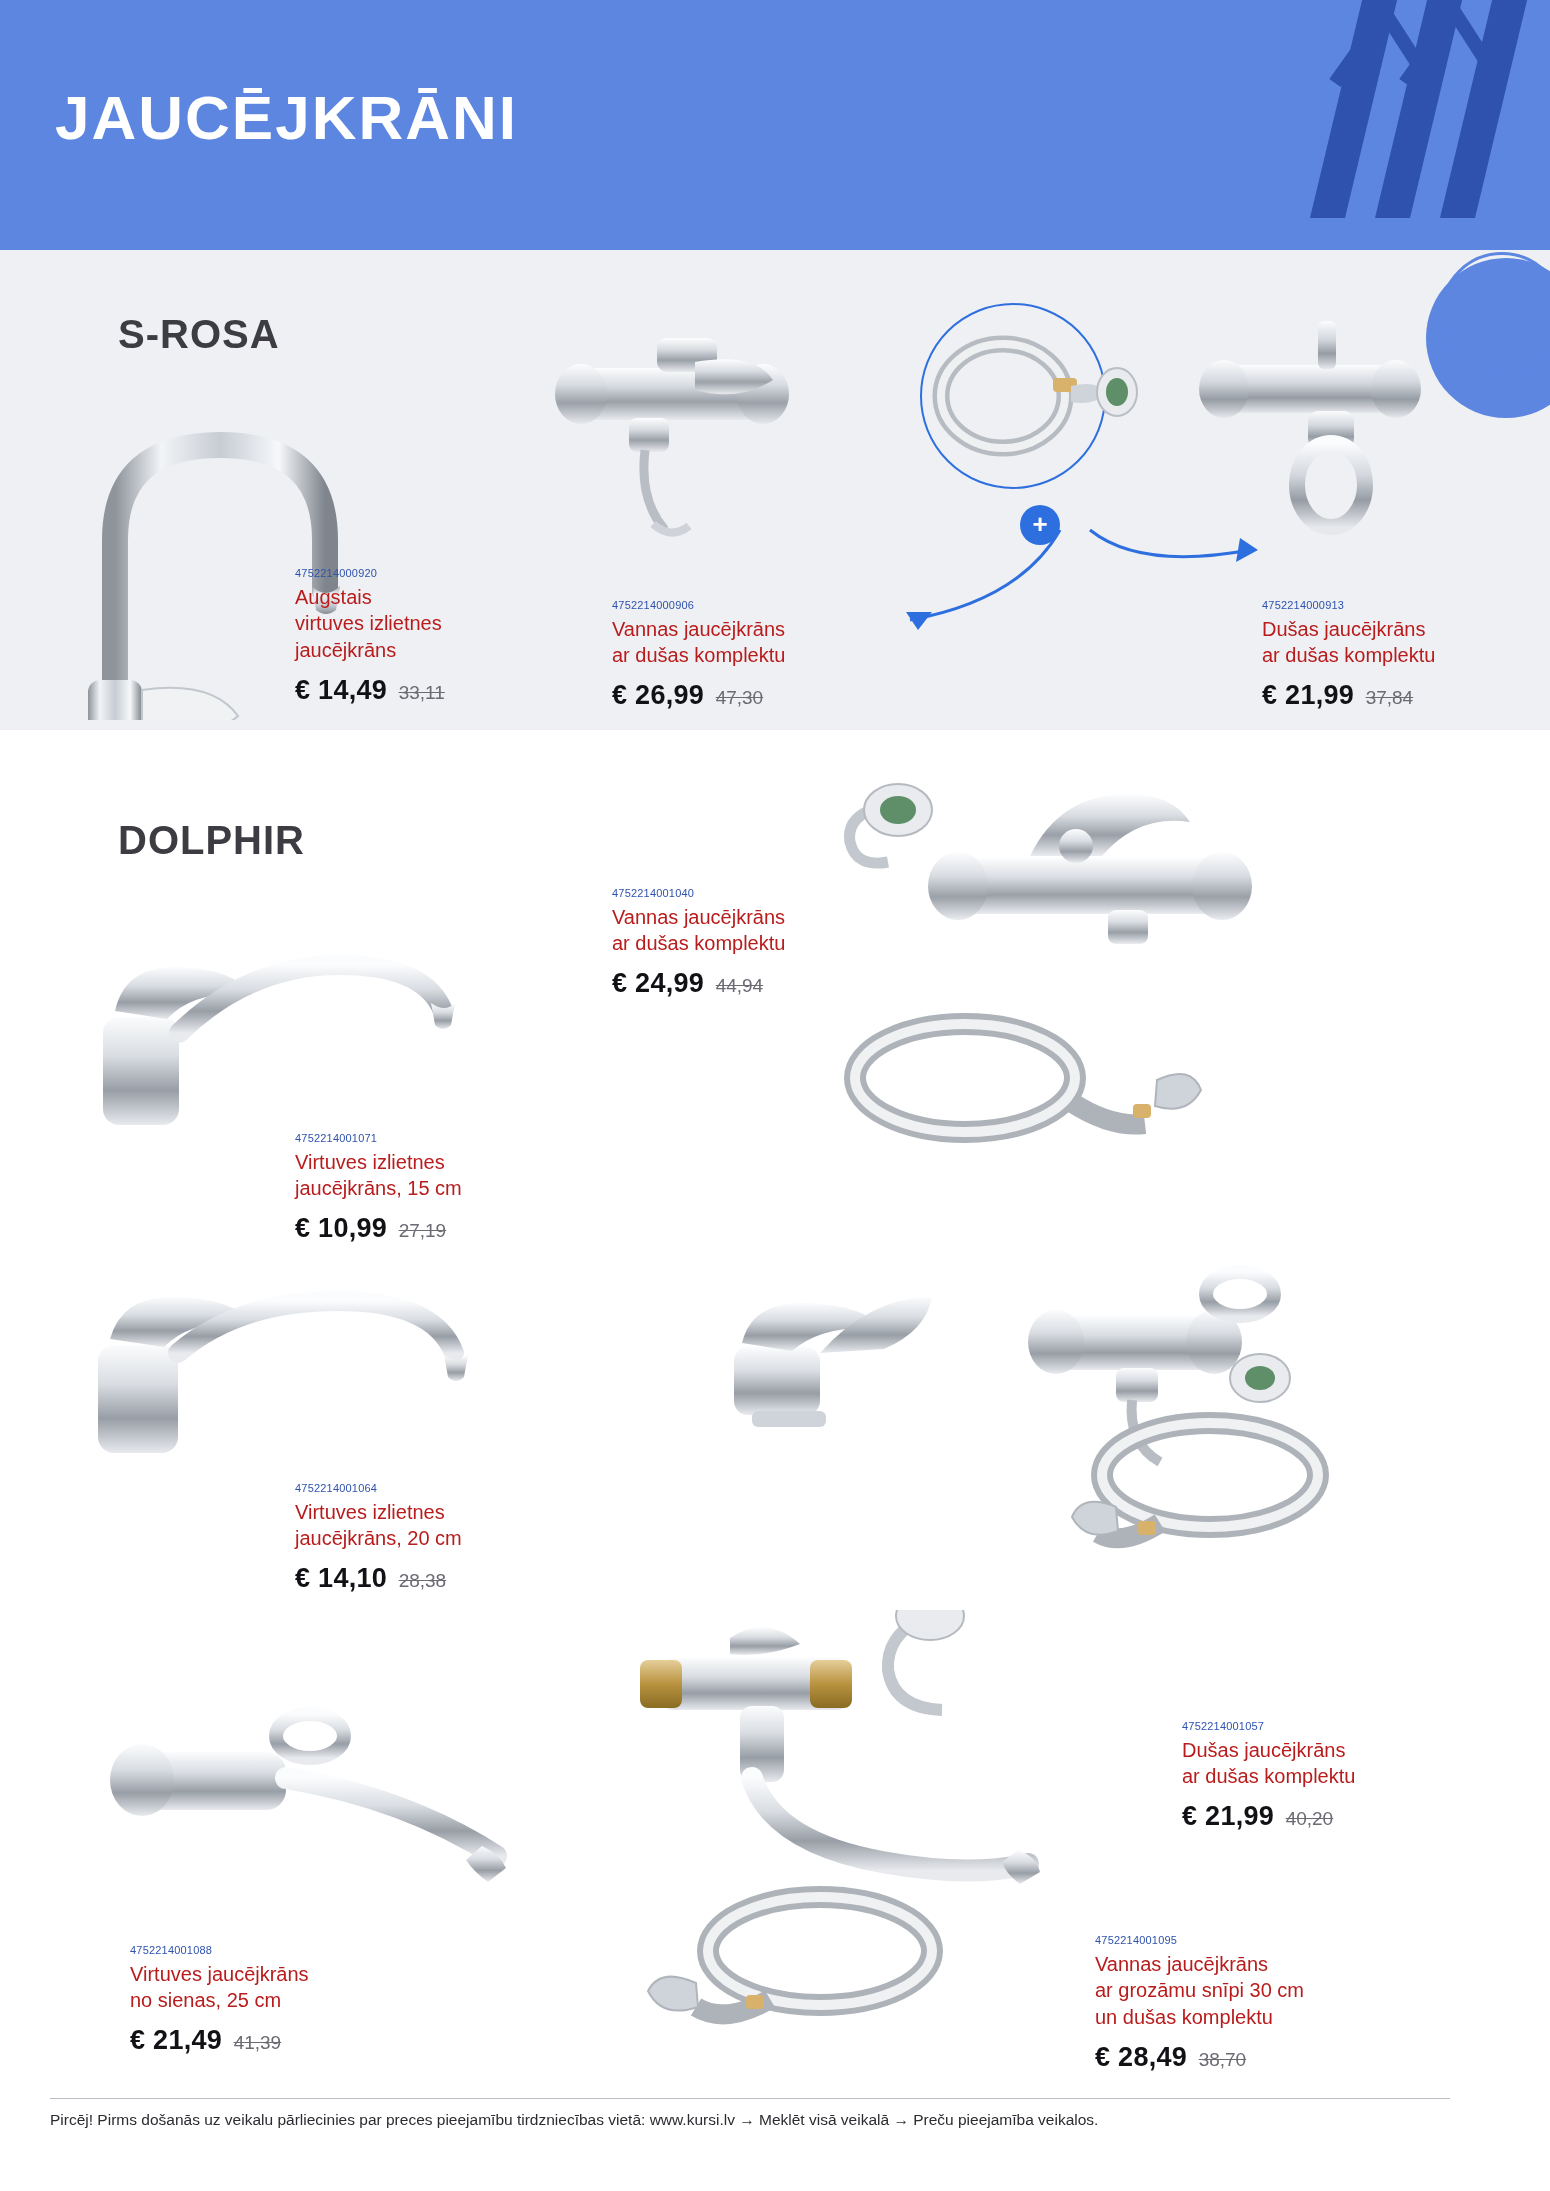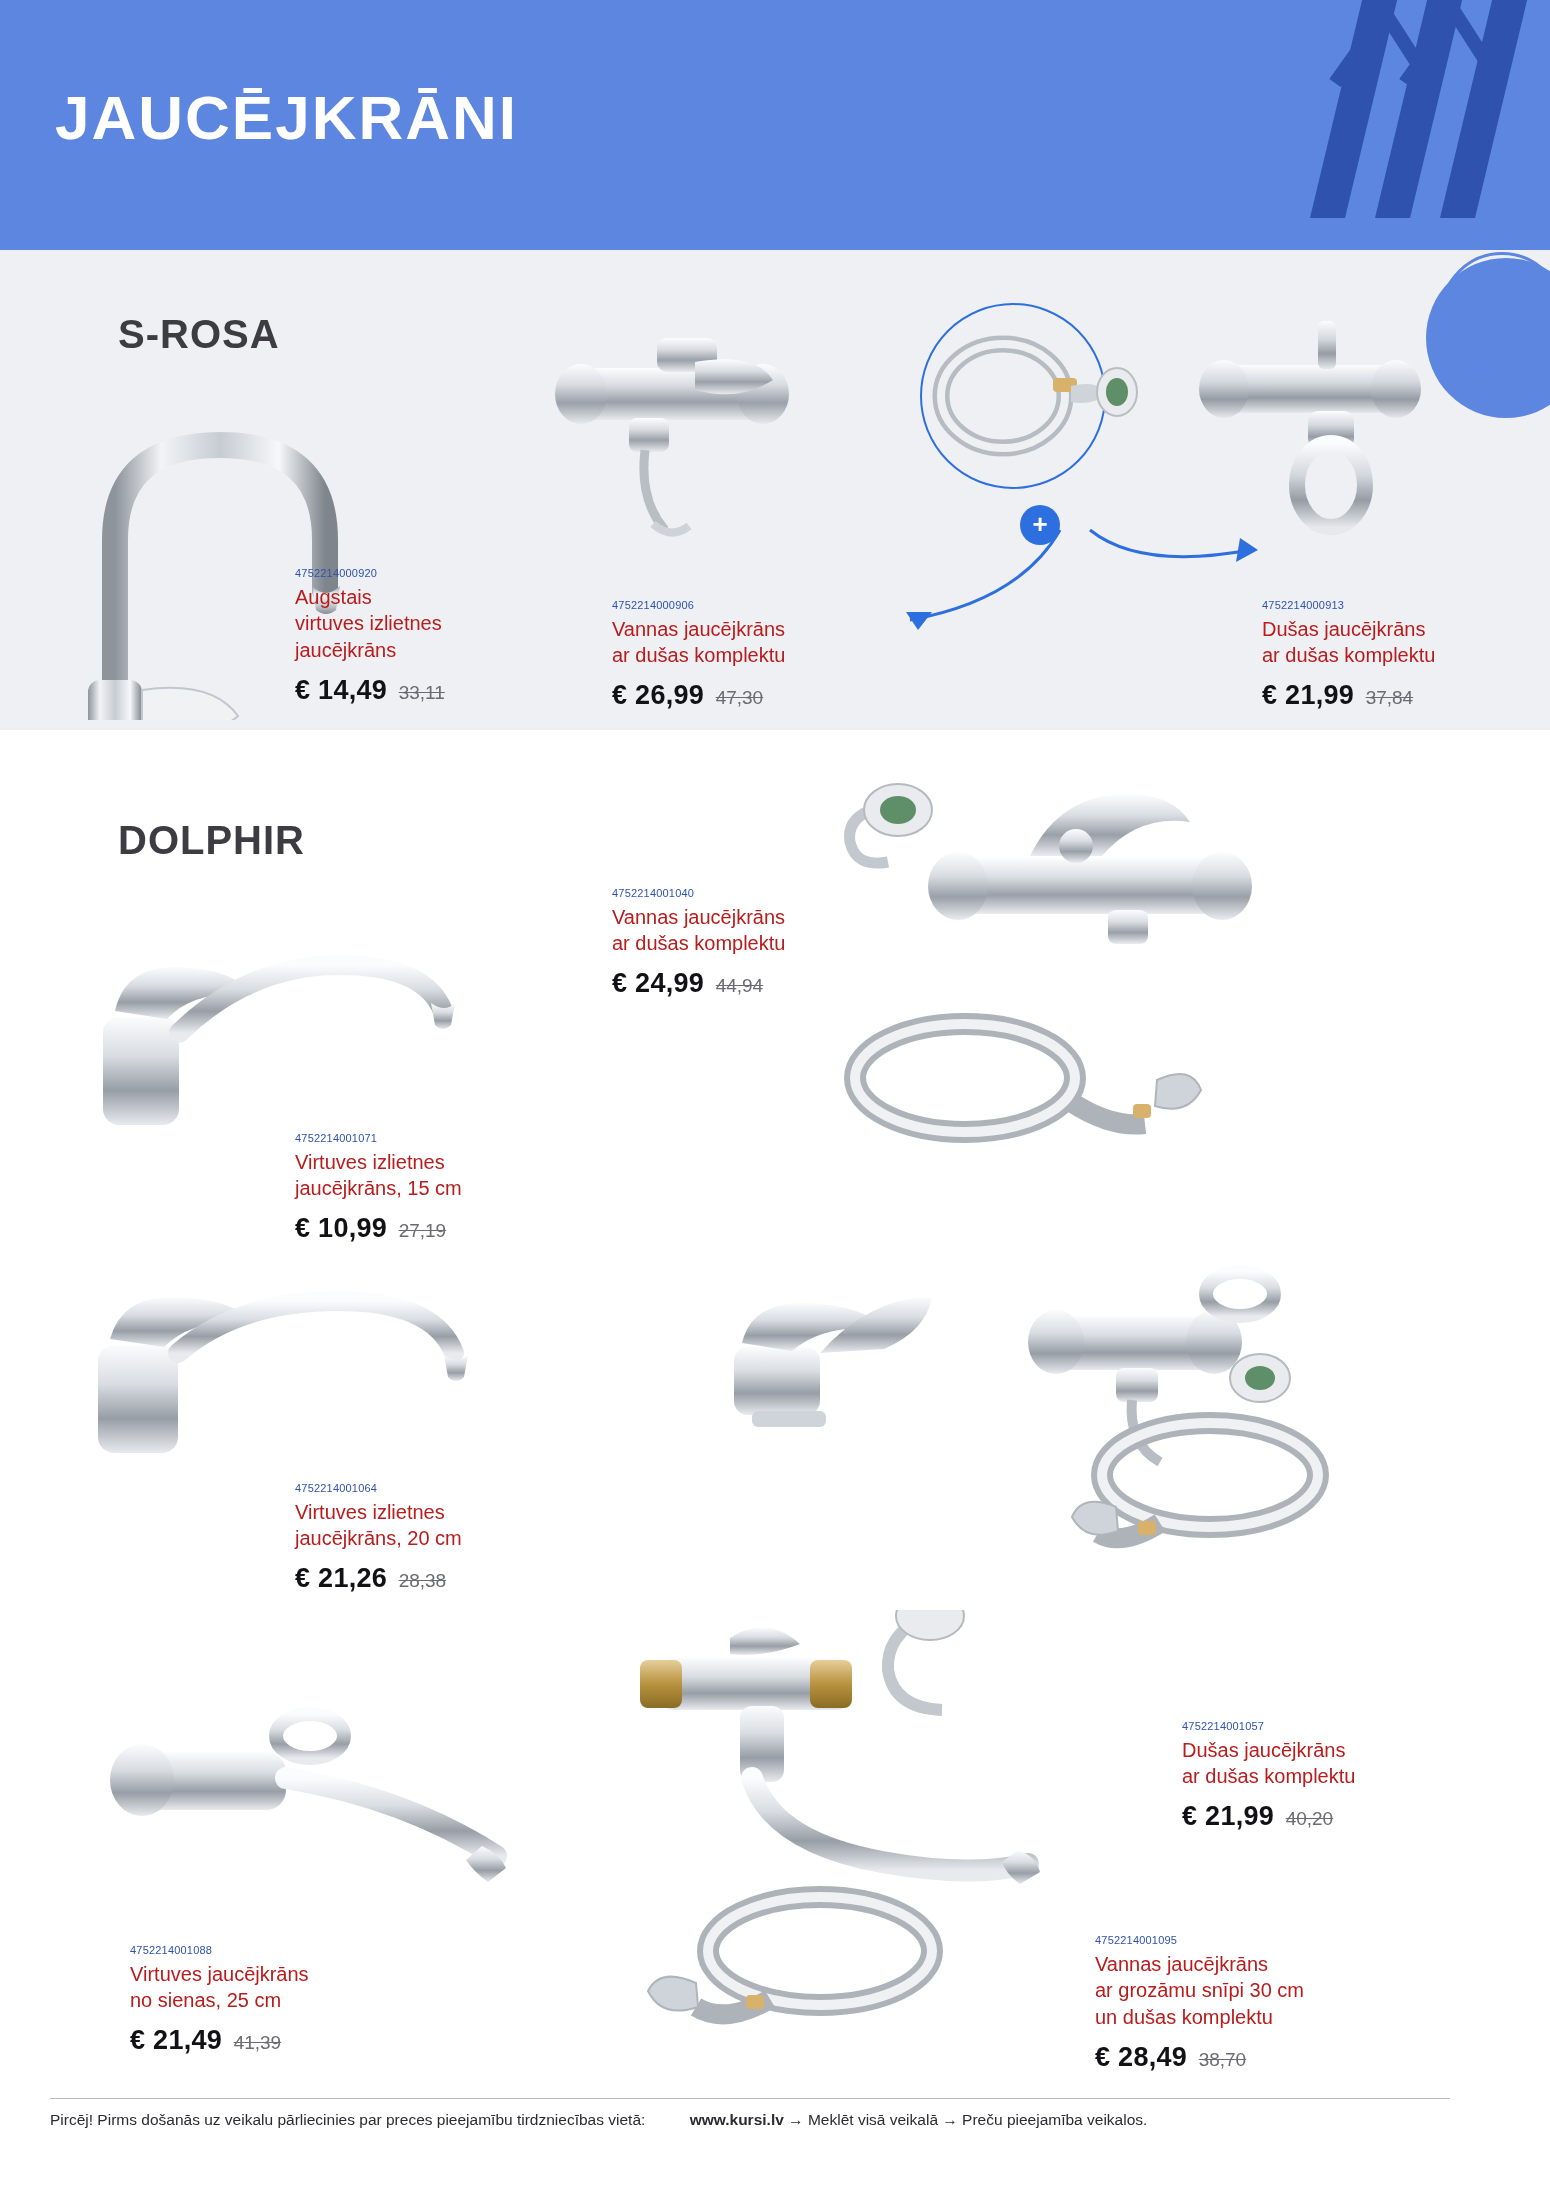--- a/index.html
+++ b/index.html
@@ -131,21 +131,21 @@
     border: none;
     border-top: 1px solid #b9bcc4;
     margin: 0 0 10px 0;
   }
   .footer p {
     margin: 0 0 4px 0;
     font-size: 15.5px;
     color: #2b2b31;
     line-height: 1.45;
   }
-  .footer .bold { font-weight: bold; margin-left: 40px; }
+  .footer .bold { font-weight: normal; }
 
   
   .plus-badge {
     position: absolute;
     left: 1020px; top: 505px;
     width: 40px; height: 40px;
     border-radius: 50%;
     background: #2e6fe0;
     color: #fff;
     font-size: 26px;
@@ -452,21 +452,21 @@
       <span class="price-old">27,19</span>
     </div>
   </div>
 
 
   <div class="pblock" style="left:295px; top:1480px;">
     <div class="code">4752214001064</div>
     <div class="desc">Virtuves izlietnes</div>
     <div class="desc">jaucējkrāns, 20 cm</div>
     <div class="price-row">
-      <span class="price-new">€ 21,26</span>
+      <span class="price-new">€ 14,10</span>
       <span class="price-old">28,38</span>
     </div>
   </div>
 
   <div class="pblock" style="left:1182px; top:1718px;">
     <div class="code">4752214001057</div>
     <div class="desc">Dušas jaucējkrāns</div>
     <div class="desc">ar dušas komplektu</div>
     <div class="price-row">
       <span class="price-new">€ 21,99</span>

